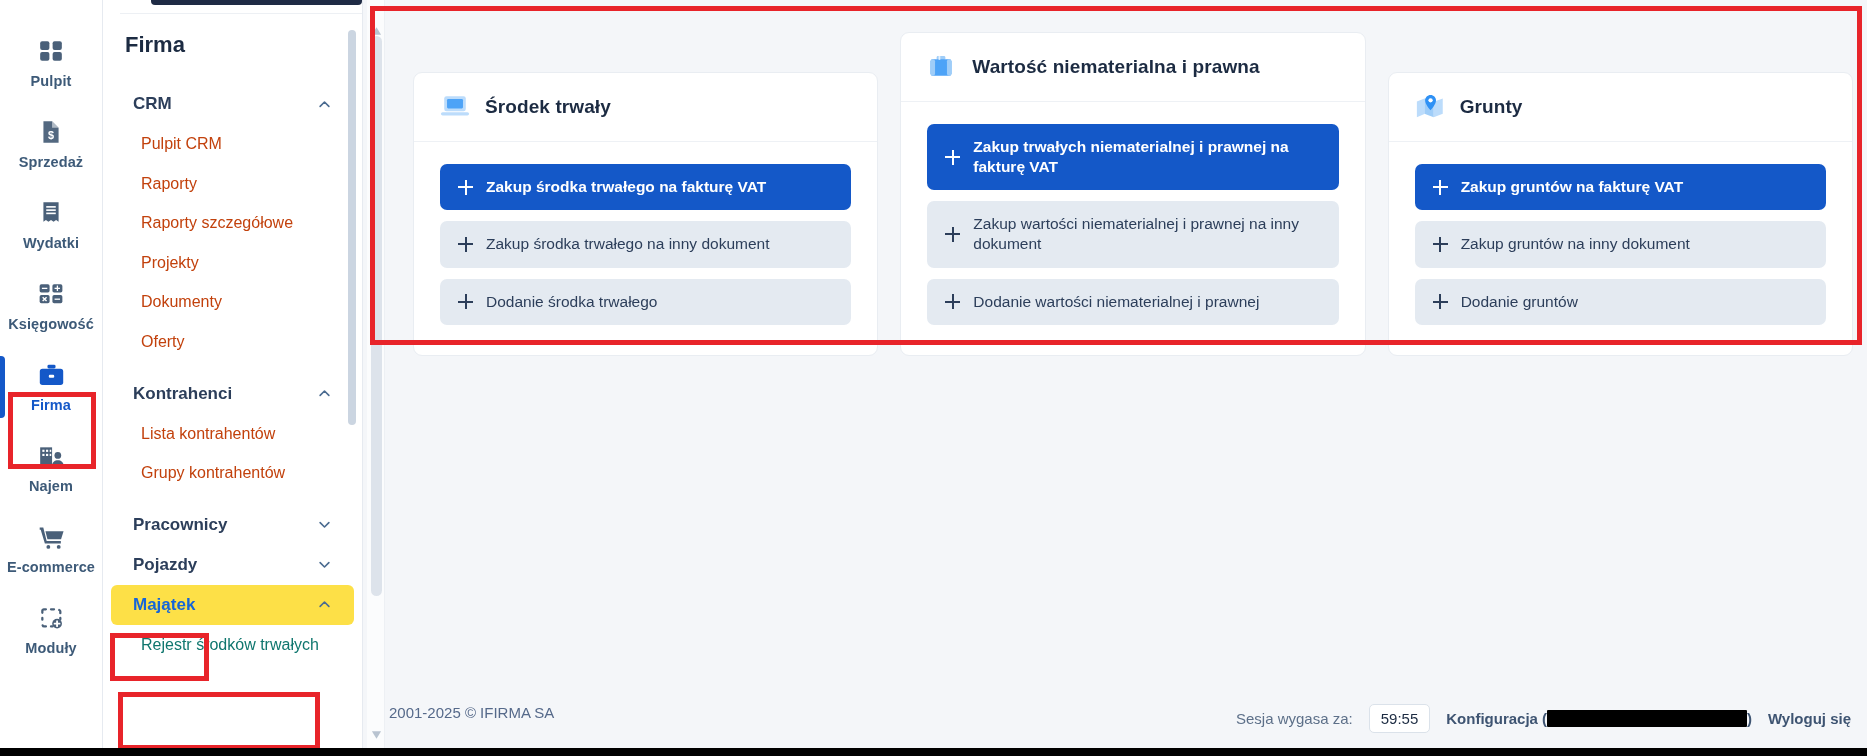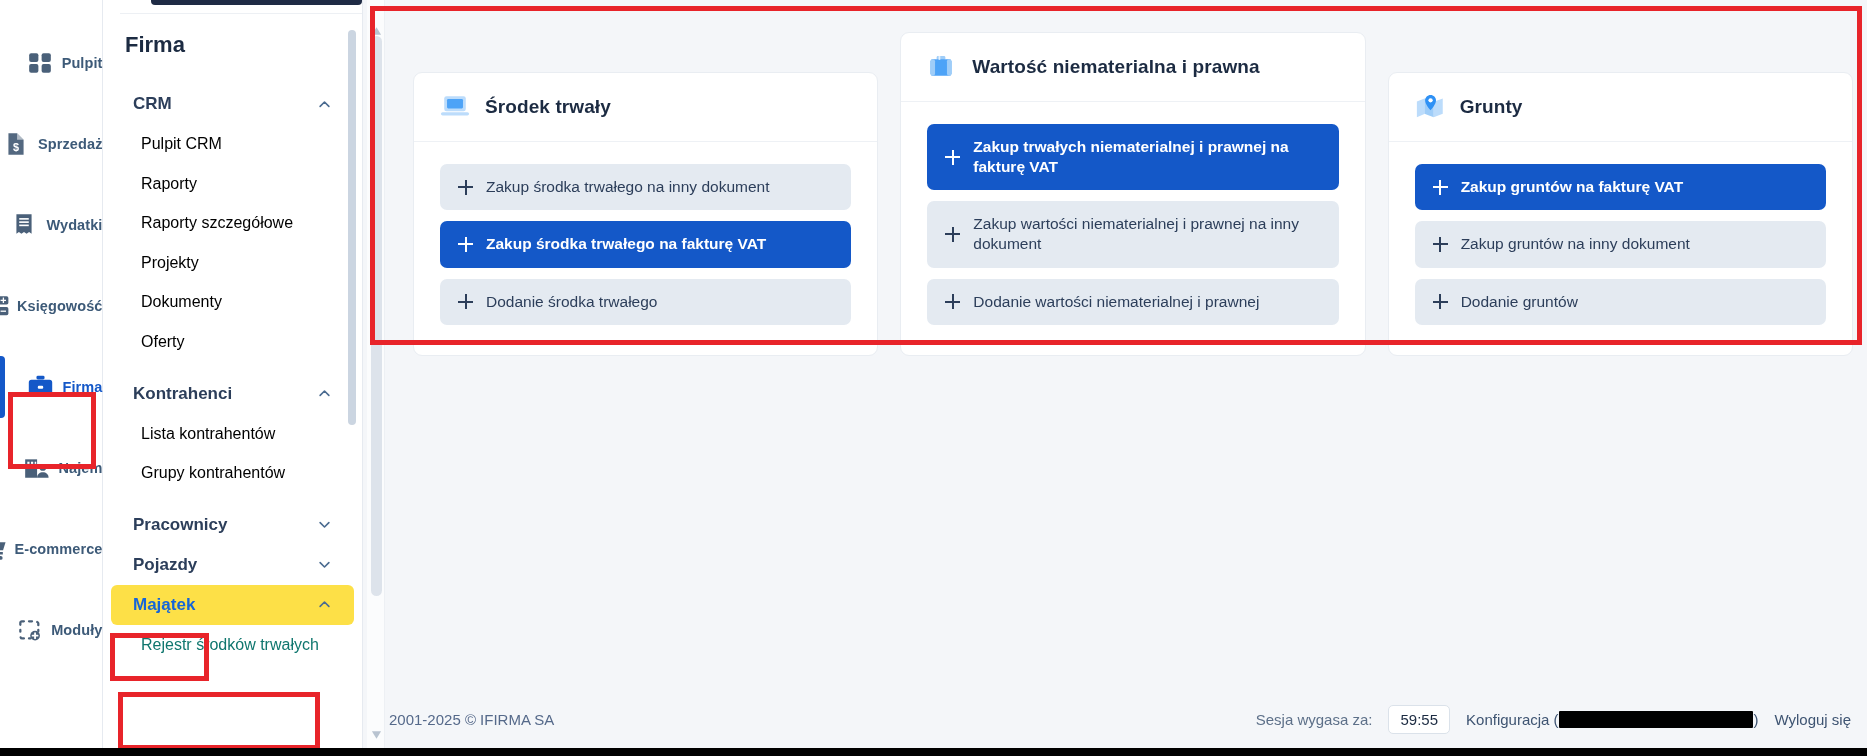--- a/index.html
+++ b/index.html
@@ -28,23 +28,23 @@
     flex-direction: column;
     align-items: center;
     padding-top: 22px;
     position: relative;
     z-index: 6;
   }
   .rail-item {
     width: 103px;
     height: 81px;
     display: flex;
-    flex-direction: row;
+    flex-direction: column;
     align-items: center;
-    justify-content: flex-end;
+    justify-content: center;
     gap: 7px;
     cursor: pointer;
   }
   .rail-ico {
     width: 30px; height: 30px;
     display: flex; align-items: center; justify-content: center;
     color: #4a6079;
   }
   .rail-ico svg { display:block; }
   .rail-label {
@@ -113,21 +113,21 @@
   .grp-label {
     font-size: 17px;
     font-weight: 700;
     color: #2c3e5a;
   }
   .grp.active { background: #fde047; }
   .grp.active .grp-label { color: #1565d8; }
   .chev { width: 15px; height: 15px; color: #4a6b90; display:block; }
   .sub-item {
     font-size: 16px;
-    color: #000000;
+    color: #c2410c;
     padding: 9px 22px 9px 38px;
     cursor: pointer;
     line-height: 1.35;
   }
   .sub-item.dark { color: #0f766e; }
   .grp-spacer { height: 12px; }
 
   .subscroll-track {
     position: absolute;
     right: 6px; top: 30px;
@@ -240,21 +240,21 @@
     color: #2c3e5a;
     font-weight: 400;
   }
 
   
   .footer {
     position: absolute;
     left: 26px; right: 0; bottom: 22px;
     height: 30px;
     display: flex;
-    align-items: center;
+    align-items: flex-start;
     font-size: 15px;
     color: #5d7089;
     gap: 44px;
   }
   .copyright { color: #55698a; white-space: nowrap; }
   .footer-right {
     margin-left: auto;
     display: flex;
     align-items: center;
     gap: 16px;
@@ -264,21 +264,21 @@
   .sess-label { color: #5d7089; }
   .sess-box {
     border: 1px solid #dbe2ea;
     background: #ffffff;
     border-radius: 5px;
     padding: 5px 11px;
     font-size: 15px;
     color: #1c2b42;
     font-weight: 400;
   }
-  .foot-link { color: #3e5472; cursor: pointer; }
+  .foot-link { color: #3e5472; cursor: pointer; font-weight: bold; }
   .redacted {
     display: inline-block;
     background: #000000;
     color: transparent;
     border-radius: 1px;
     padding: 0 2px;
     user-select: none;
   }
 
   
@@ -502,27 +502,27 @@
           <span class="card-ico">
             <svg viewBox="0 0 32 28" width="30" height="28">
               <rect x="4.5" y="2.5" width="23" height="16" rx="2.4" fill="#bcdcfb"></rect>
               <rect x="7.5" y="5.5" width="17" height="10" rx="1.2" fill="#4da3f7"></rect>
               <rect x="1" y="19.5" width="30" height="3.6" rx="1.8" fill="#bcdcfb"></rect>
             </svg>
           </span>
           <span class="card-title">Środek trwały</span>
         </div>
         <div class="card-body">
+          <div class="btn btn-primary">
+            <span class="plus"></span>
+            <span>Zakup środka trwałego na fakturę VAT</span>
+          </div>
           <div class="btn btn-soft">
             <span class="plus"></span>
             <span>Zakup środka trwałego na inny dokument</span>
-          </div>
-          <div class="btn btn-primary">
-            <span class="plus"></span>
-            <span>Zakup środka trwałego na fakturę VAT</span>
           </div>
           <div class="btn btn-soft">
             <span class="plus"></span>
             <span>Dodanie środka trwałego</span>
           </div>
         </div>
       </section>
 
       <section class="card">
         <div class="card-head">

